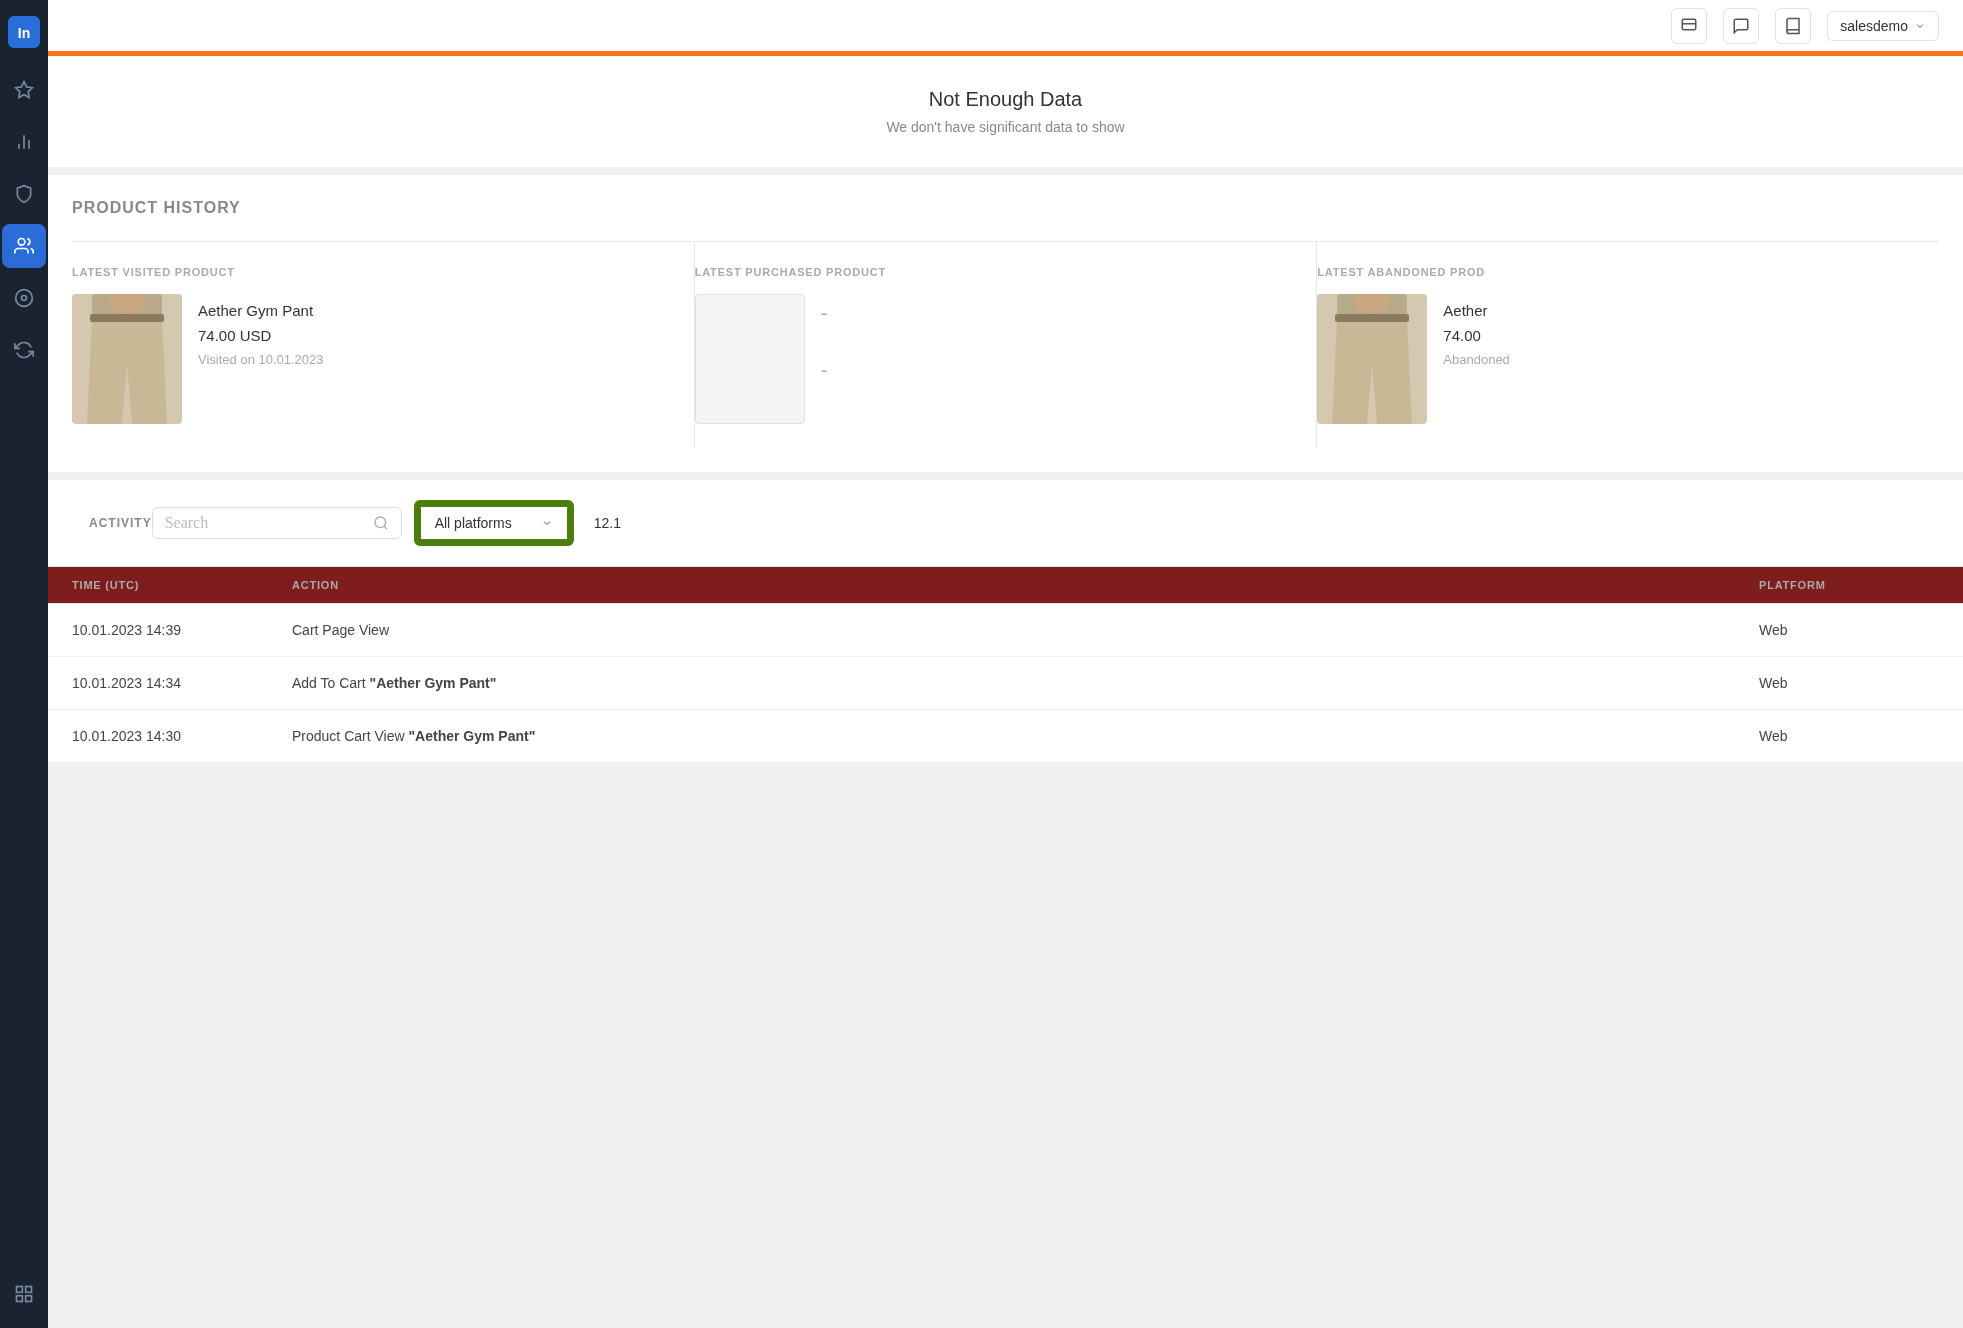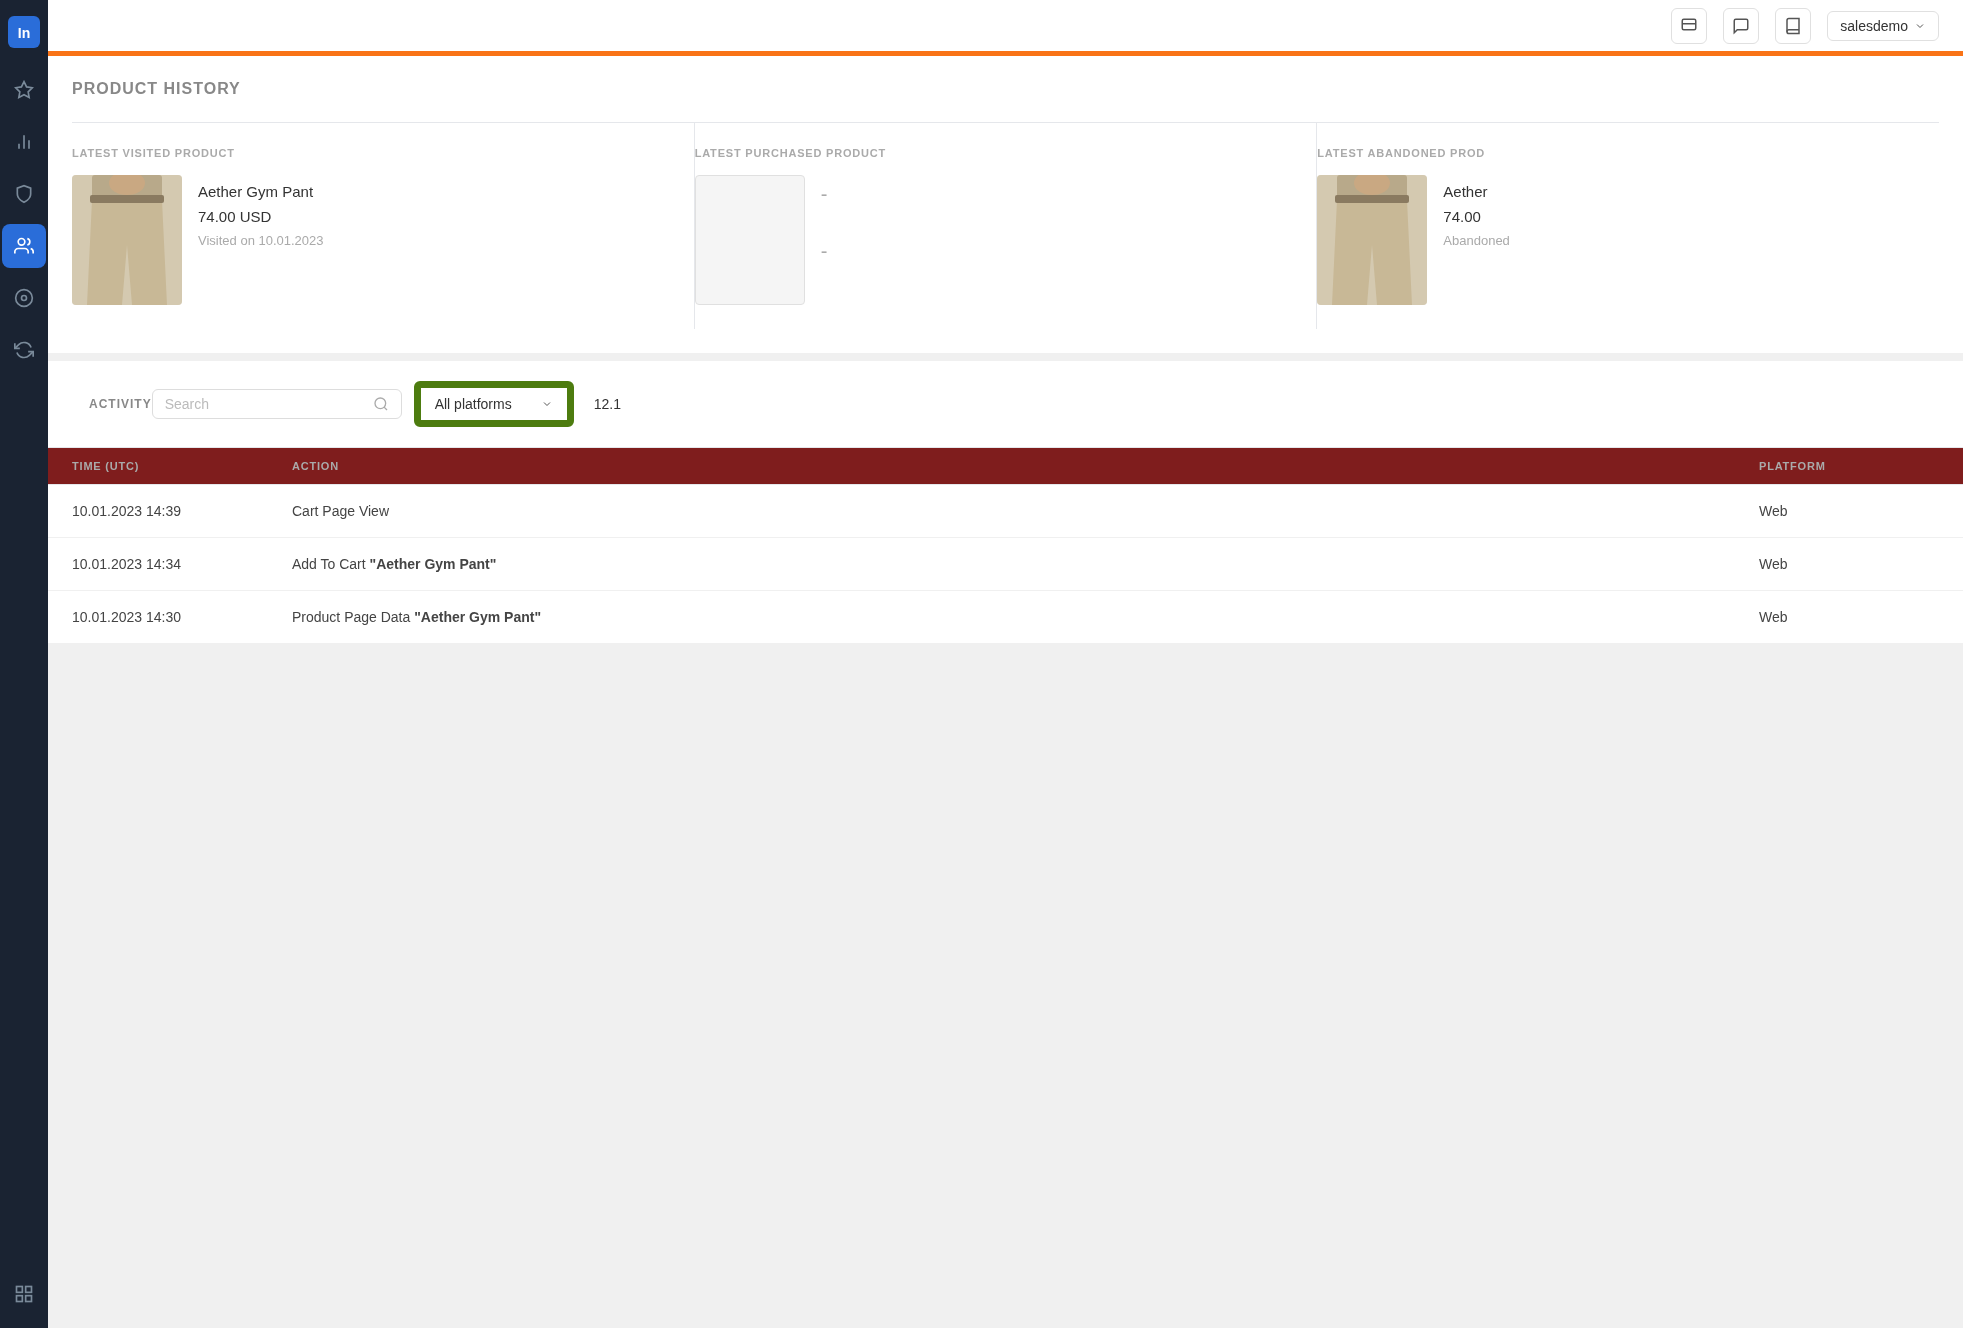--- a/index.html
+++ b/index.html
@@ -245,23 +245,24 @@
       align-items: center;
       border: 1px solid #ddd;
       border-radius: 6px;
       padding: 6px 12px;
       gap: 8px;
       background: #fff;
     }
     .search-input {
       border: none;
       outline: none;
-      font-size: 14px;
+      font-size: 16px;
       color: #333;
       width: 200px;
+      font-family: Liberation Serif, serif;
     }
     .search-input::placeholder { color: #bbb; }
     .platform-dropdown {
       display: flex;
       align-items: center;
       gap: 8px;
       padding: 8px 14px;
       border: 7px solid #4d7c0f;
       border-radius: 6px;
       cursor: pointer;
@@ -397,20 +398,24 @@
         <span>salesdemo</span>
         <svg width="12" height="12" viewBox="0 0 24 24" fill="none" stroke="#555" stroke-width="2">
             <polyline points="6 9 12 15 18 9"></polyline>
           </svg>
       </div>
     </div>
   </div>
 
   <div class="content">
 
+    <div class="not-enough-data">
+      <h2>Not Enough Data</h2>
+      <p>We don't have significant data to show</p>
+    </div>
 
     <div class="product-history">
       <div class="section-title">PRODUCT HISTORY</div>
 
       <div class="product-cards">
 
         <div class="product-card">
           <div class="product-card-title">LATEST VISITED PRODUCT</div>
           <div class="product-card-content">
             <div class="product-image">
@@ -510,21 +515,21 @@
           <div class="table-cell col-time">10.01.2023 14:34</div>
           <div class="table-cell col-action">
             <span>Add To Cart </span><span class="bold-text">"Aether Gym Pant"</span>
           </div>
           <div class="table-cell col-platform">Web</div>
         </div>
 
         <div class="table-row">
           <div class="table-cell col-time">10.01.2023 14:30</div>
           <div class="table-cell col-action">
-            <span>Product Page Data </span><span class="bold-text">"Aether Gym Pant"</span>
+            <span>Product Cart View </span><span class="bold-text">"Aether Gym Pant"</span>
           </div>
           <div class="table-cell col-platform">Web</div>
         </div>
 
       </div>
     </div>
 
   </div>
 </div>
 

